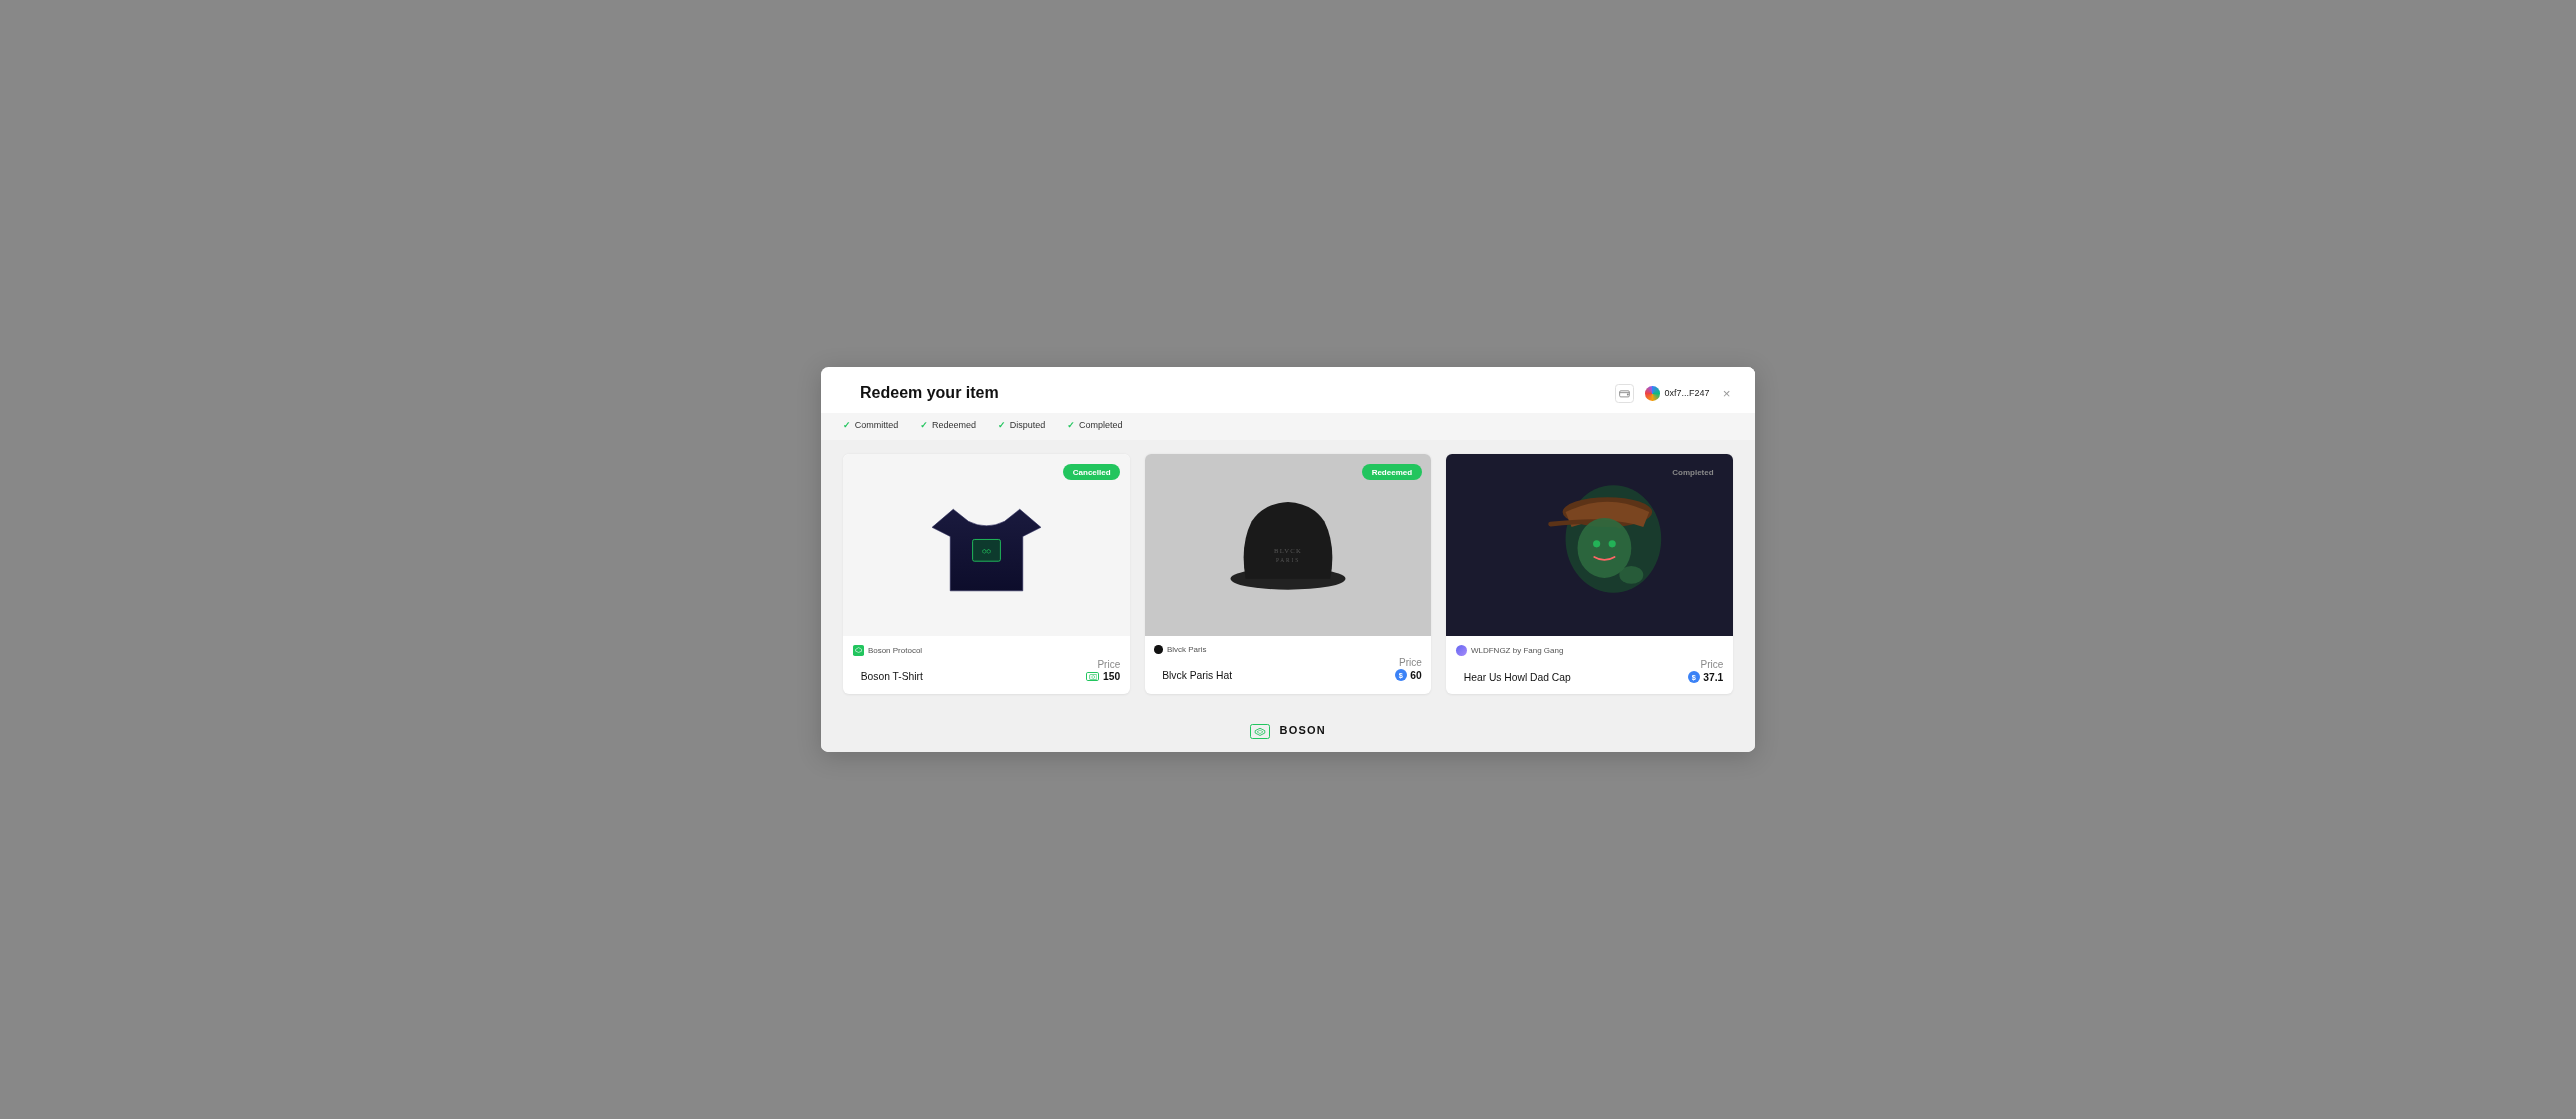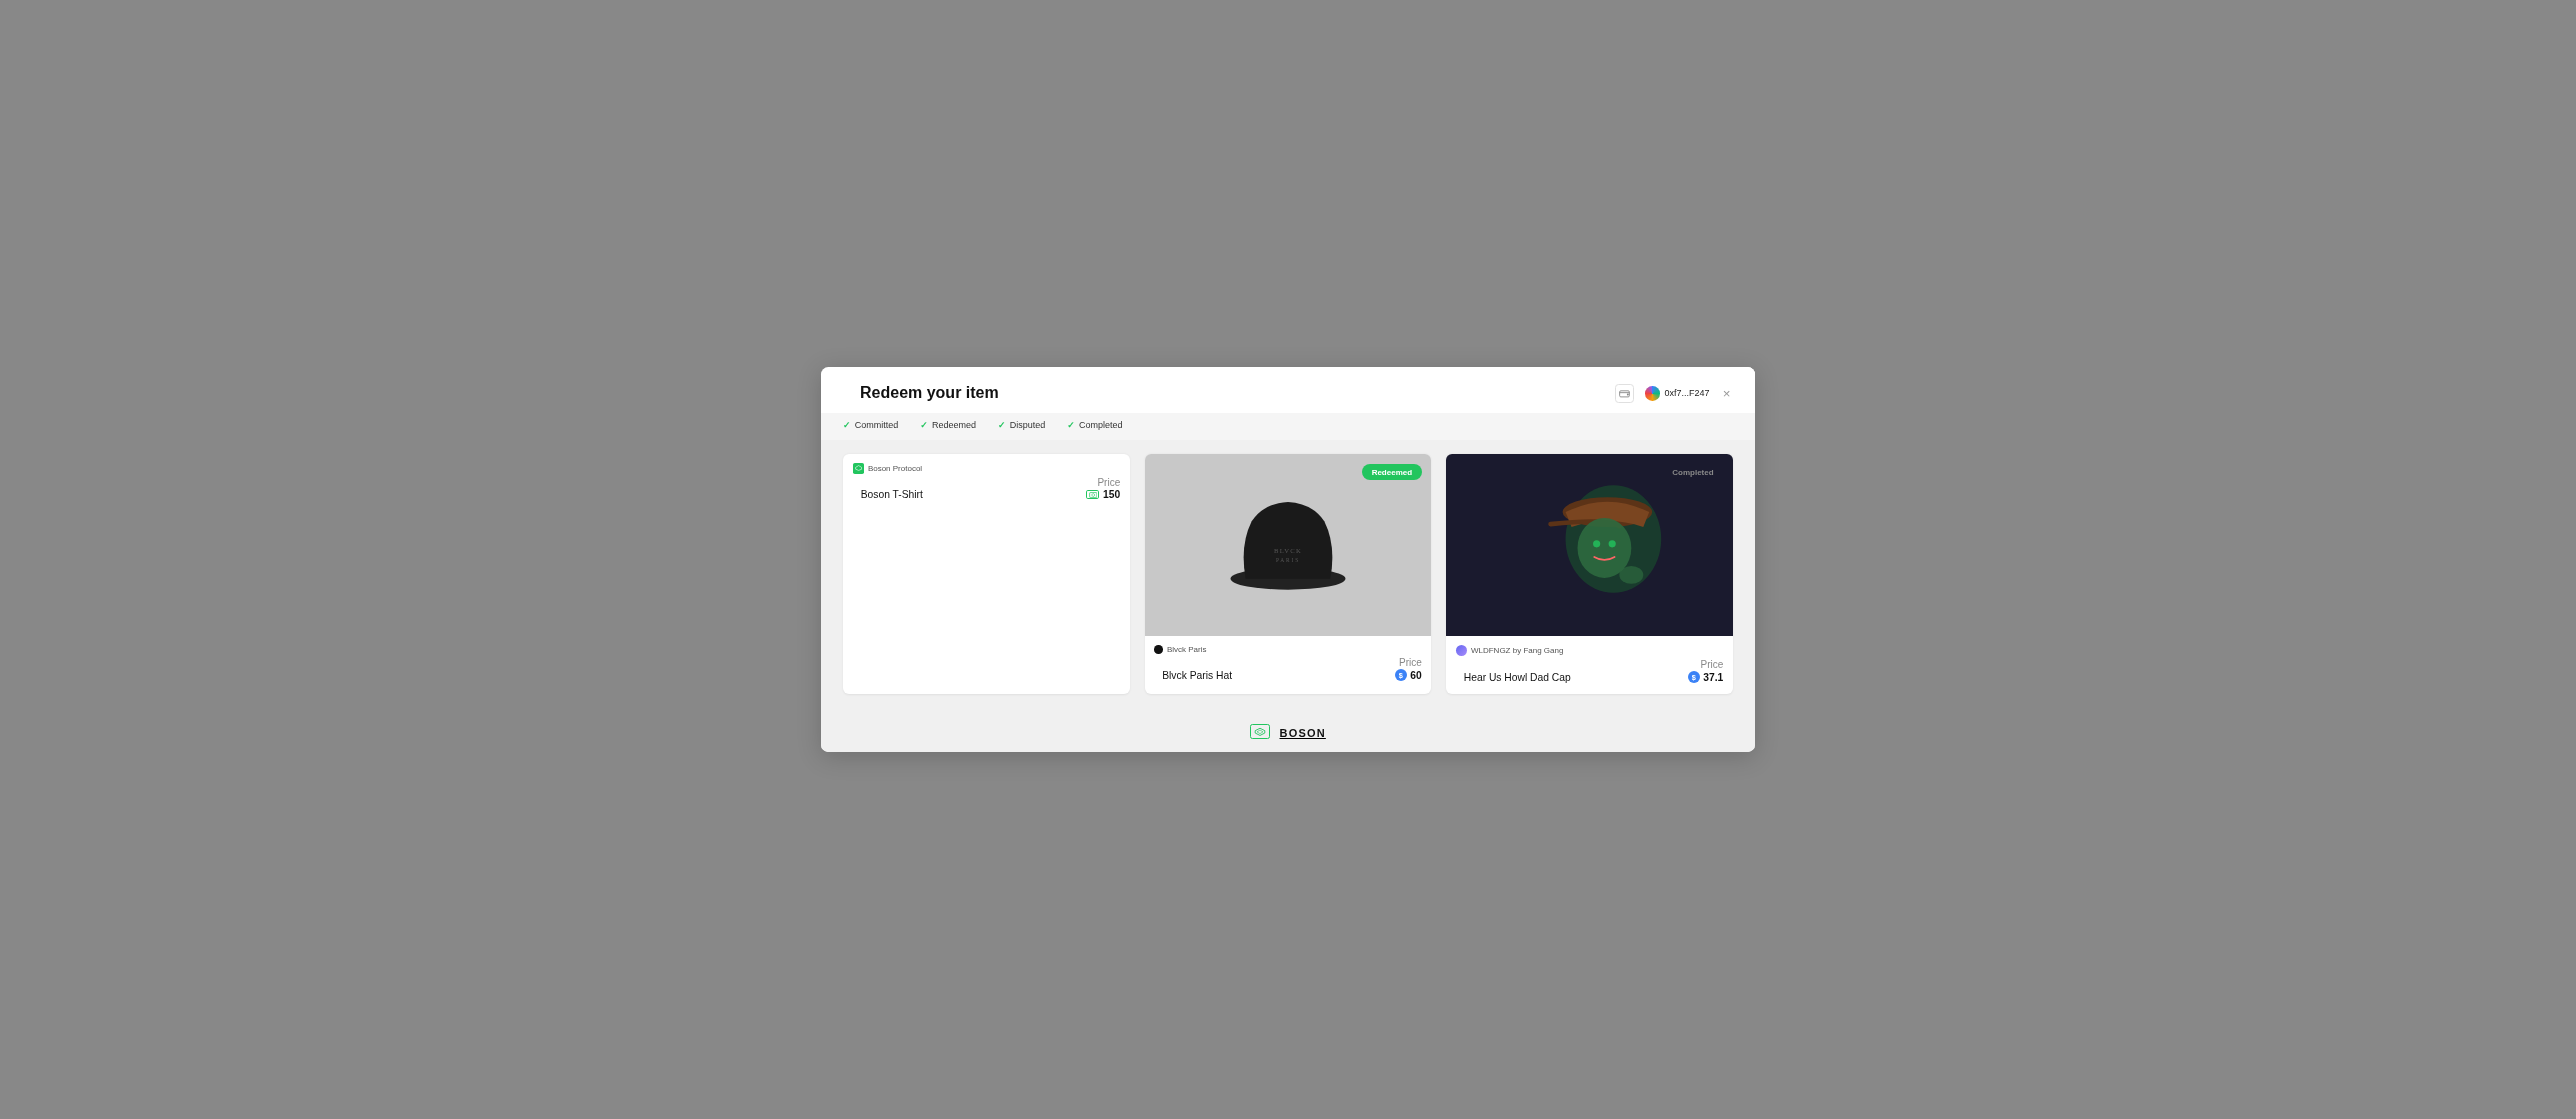--- a/index.html
+++ b/index.html
@@ -240,23 +240,22 @@
     .footer {
       background: #f0f0f0;
       display: flex;
       align-items: center;
       justify-content: center;
       padding: 11px 0 13.3px 0;
       gap: 7.3px;
     }
     .boson-logo {
       display: flex;
-      align-items: flex-end;
+      align-items: flex-start;
       gap: 10px;
-      text-decoration: underline;
     }
     .boson-logo-icon {
       width: 19.4px;
       height: 14.6px;
       border: 1.2px solid #22c55e;
       border-radius: 2.4px;
       display: flex;
       align-items: center;
       justify-content: center;
     }
@@ -305,20 +304,37 @@
     </div>
     <div class="filter-item">
       <span class="filter-check">✓</span>
       <span>Completed</span>
     </div>
   </div>
 
   <div class="cards-area">
 
     <div class="card">
+      <div class="card-image-wrap">
+        <svg class="tshirt-placeholder" viewBox="0 0 220 220" fill="none">
+          <defs>
+            <linearGradient id="tshirt-grad" x1="0" y1="0" x2="0" y2="1">
+              <stop offset="0%" stop-color="#1a1a3e"></stop>
+              <stop offset="100%" stop-color="#0d0d2b"></stop>
+            </linearGradient>
+          </defs>
+
+          <path d="M55 50 L20 80 L50 95 L50 185 L170 185 L170 95 L200 80 L165 50 L140 70 Q110 85 80 70 Z" fill="url(#tshirt-grad)" stroke="#2a2a5a" stroke-width="1"></path>
+
+          <rect x="87" y="100" width="46" height="36" rx="3" fill="#0d3a2d" stroke="#22c55e" stroke-width="1.5"></rect>
+
+          <text x="110" y="123" text-anchor="middle" fill="#22c55e" font-size="8" font-weight="bold">⬡⬡</text>
+        </svg>
+        <div class="card-badge badge-cancelled">Cancelled</div>
+      </div>
       <div class="card-info">
         <div class="card-seller">
           <div class="seller-icon">
             <svg width="7.3" height="6" viewBox="0 0 12 10">
               <polygon points="6,1 11,4 11,7 6,9 1,7 1,4" fill="none" stroke="#fff" stroke-width="1"></polygon>
               <polygon points="6,3 9,5 6,7 3,5" fill="none" stroke="#22c55e" stroke-width="0.8"></polygon>
             </svg>
           </div>
           <span>Boson Protocol</span>
         </div>

